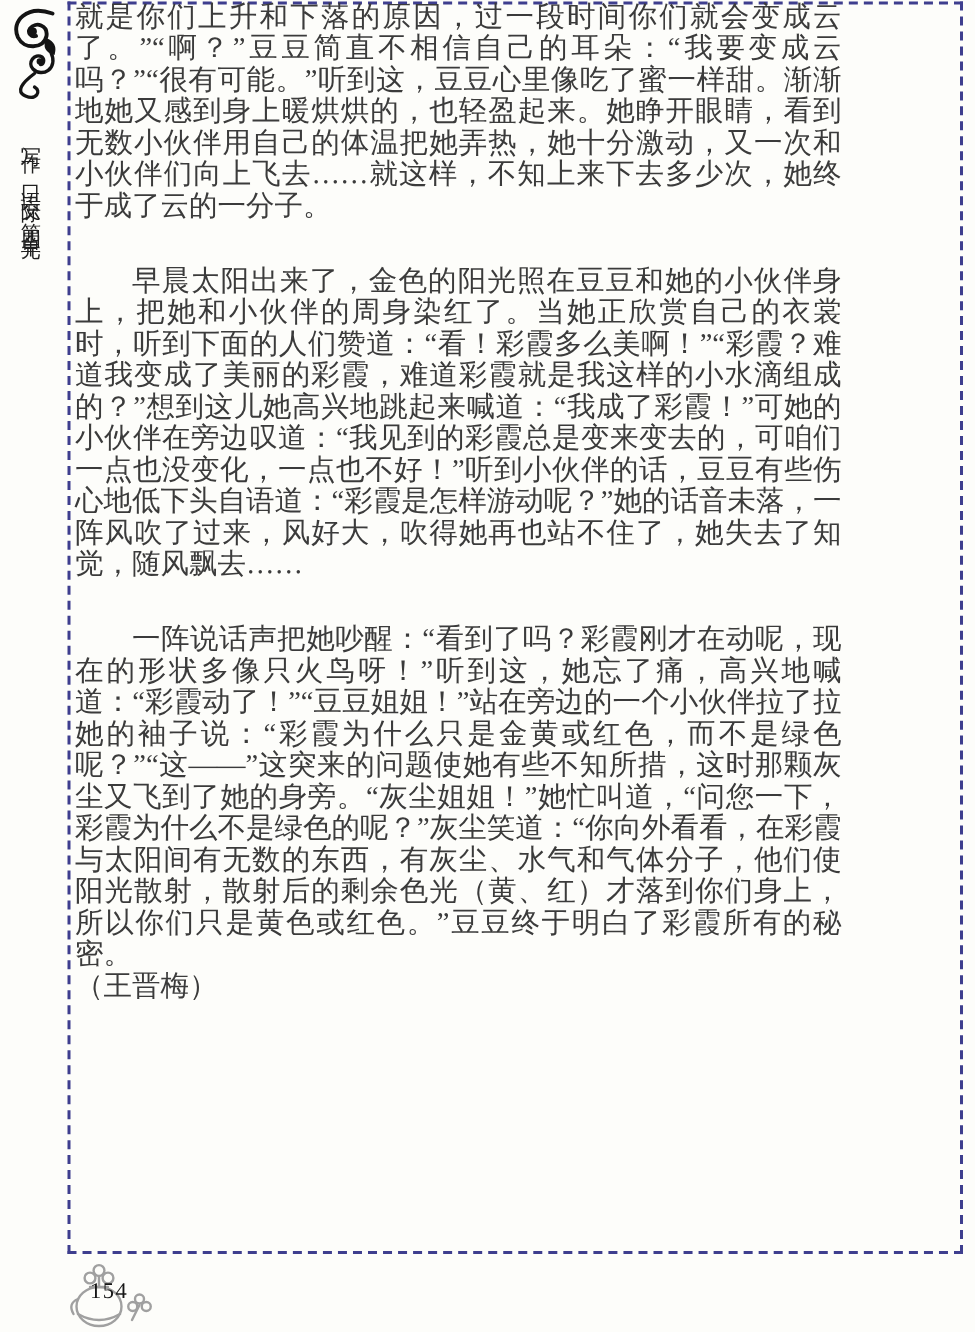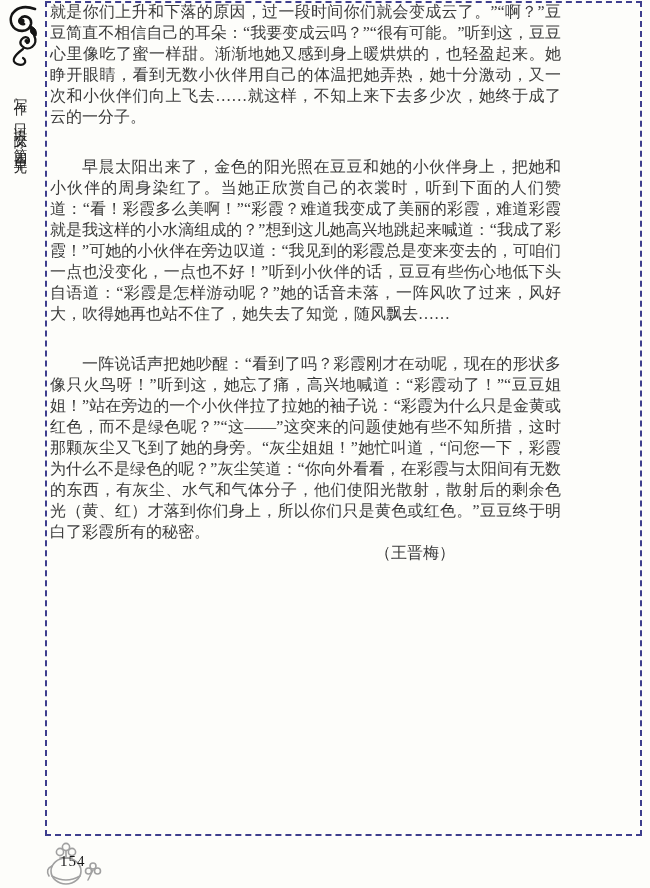--- a/index.html
+++ b/index.html
@@ -27,30 +27,30 @@
     left: 11px; top: 88px;
     writing-mode: vertical-rl;
     font-size: 13.5px;
     letter-spacing: 4px;
     color: #1f1f1f;
   }
   .story {
     position: absolute;
     left: 50px; top: 1px;
     width: 511px;
-    font-size: 16px;
+    font-size: 19px;
     line-height: 21px;
     color: #3b3b3b;
     text-align: justify;
   }
   .story p { margin: 0; }
   .story p.indent { text-indent: 2em; margin-top: 29px; }
   .author-line {
     margin: 0;
-    text-align: right;
+    text-align: left;
     padding-right: 106px;
   }
   .ornament-footer {
     position: absolute;
     left: 36px; top: 840px;
     width: 76px; height: 48px;
   }
   .page-number {
     position: absolute;
     left: 60px; top: 853px;

